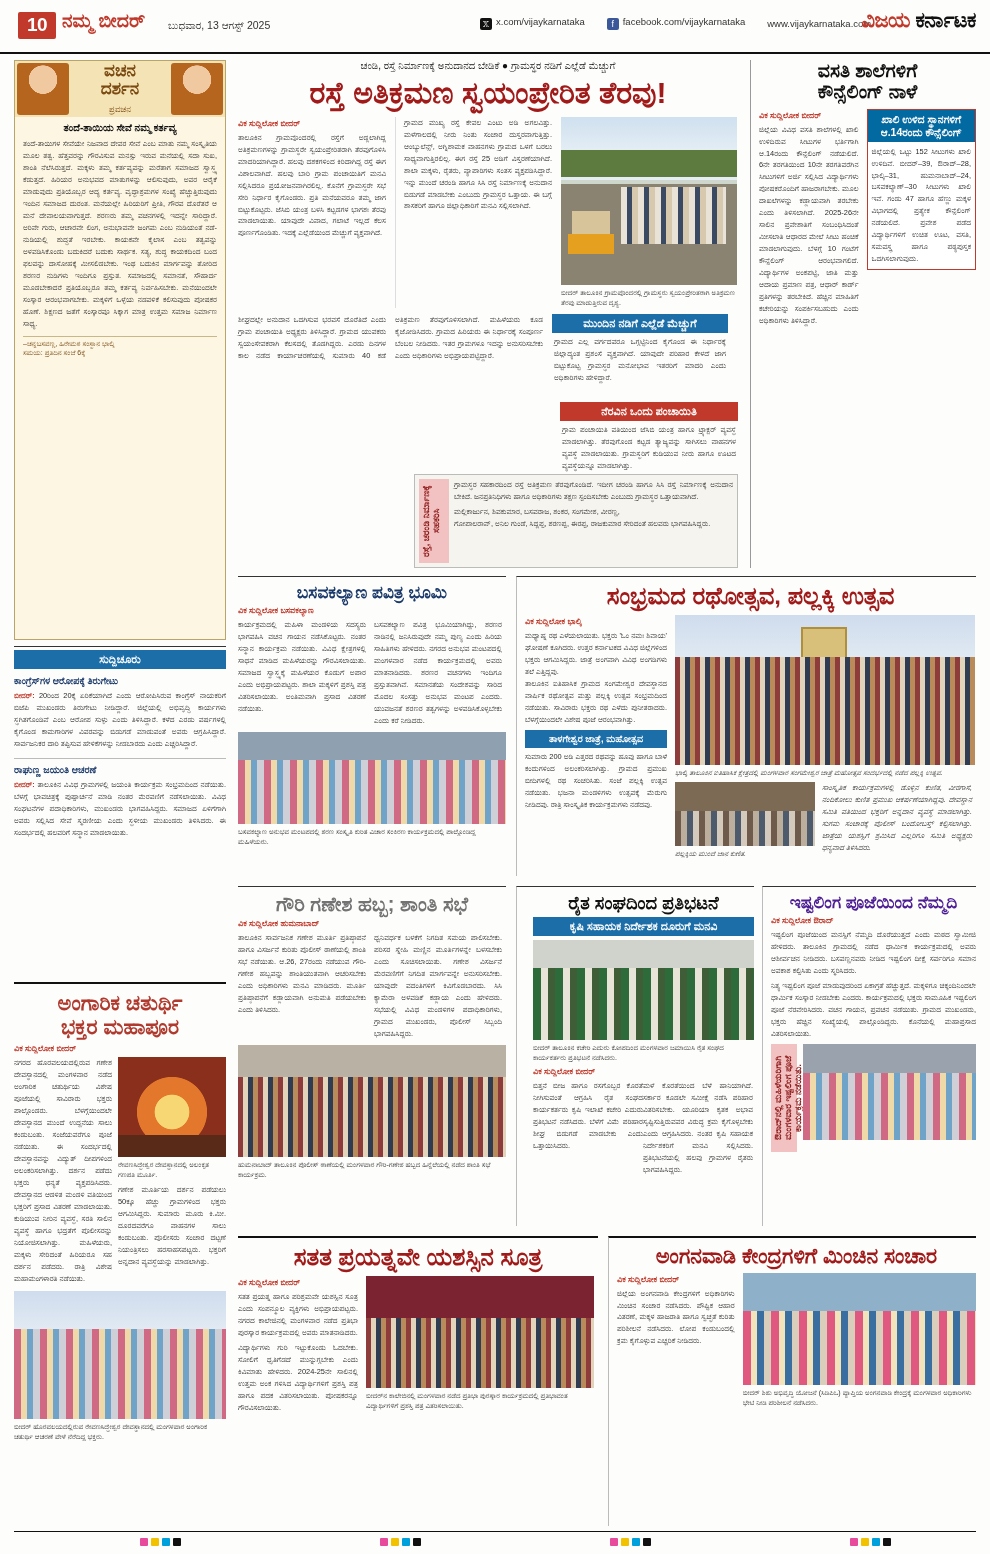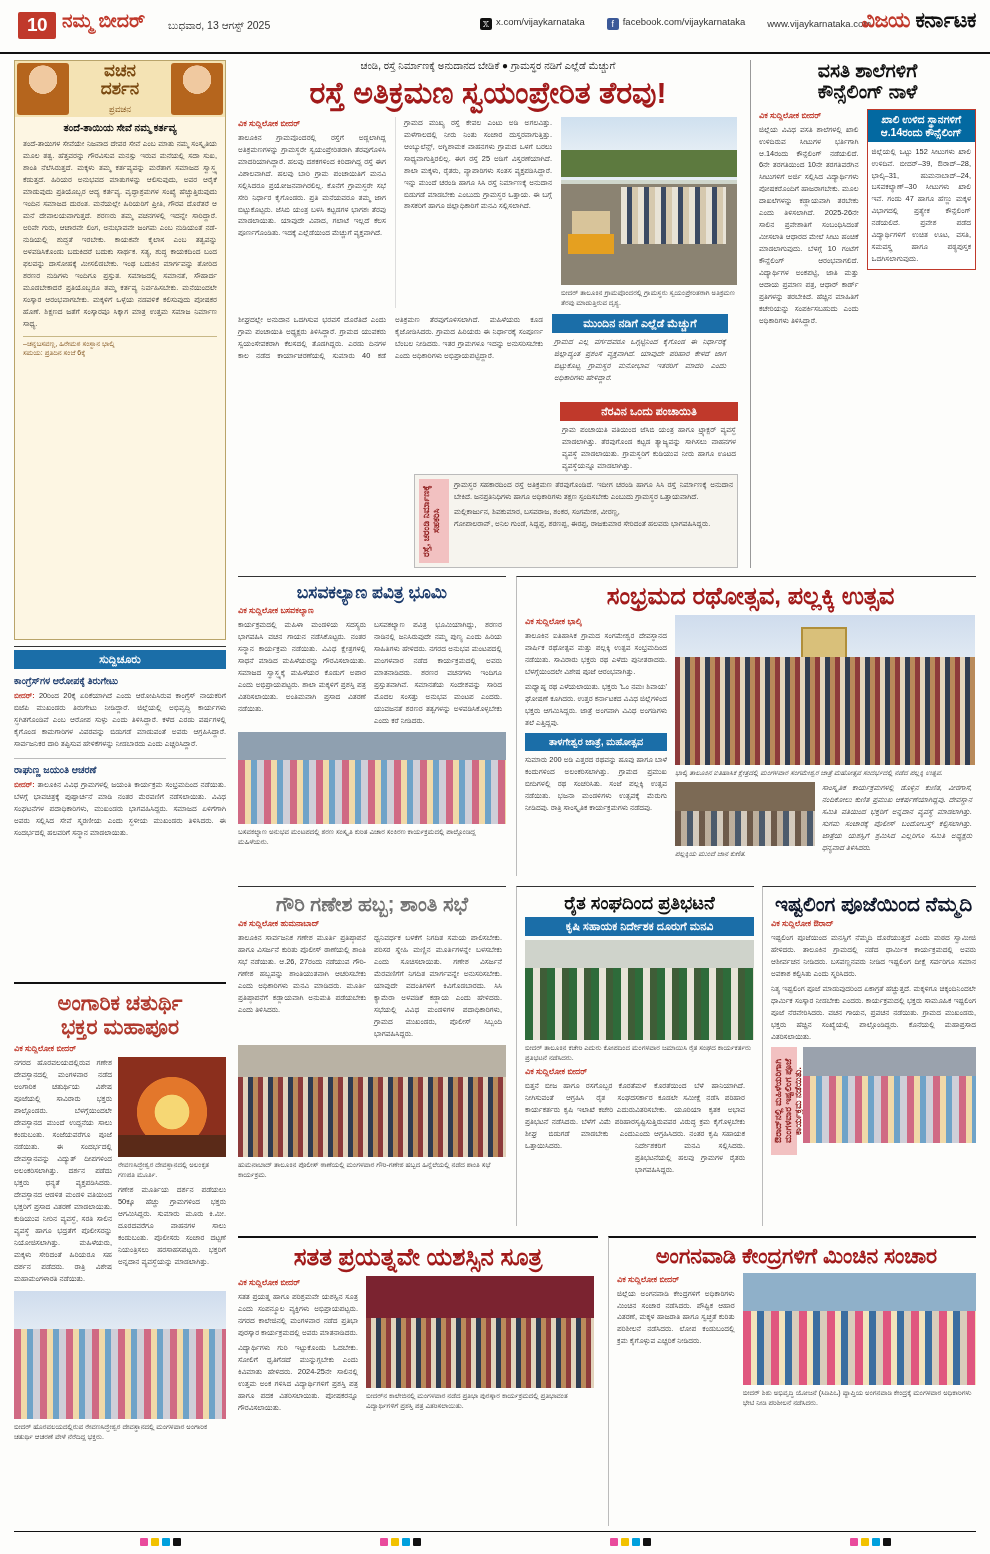--- a/index.html
+++ b/index.html
@@ -168,21 +168,21 @@
         </div>
         <div class="cap">ಬೀದರ್ ತಾಲೂಕಿನ ಗ್ರಾಮವೊಂದರಲ್ಲಿ ಗ್ರಾಮಸ್ಥರು ಸ್ವಯಂಪ್ರೇರಿತರಾಗಿ ಅತಿಕ್ರಮಣ ತೆರವು ಮಾಡುತ್ತಿರುವ ದೃಶ್ಯ.</div>
       </div>
     </div>
     <div style="display:flex;gap:9px;margin-top:6px;">
       <div style="width:305px;">
         <div class="body" style="column-count:2;column-gap:9px;">ಶೀಘ್ರದಲ್ಲೇ ಅನುದಾನ ಒದಗಿಸುವ ಭರವಸೆ ದೊರೆತಿದೆ ಎಂದು ಗ್ರಾಮ ಪಂಚಾಯಿತಿ ಅಧ್ಯಕ್ಷರು ತಿಳಿಸಿದ್ದಾರೆ. ಗ್ರಾಮದ ಯುವಕರು ಸ್ವಯಂಸೇವಕರಾಗಿ ಕೆಲಸದಲ್ಲಿ ತೊಡಗಿದ್ದರು. ಎರಡು ದಿನಗಳ ಕಾಲ ನಡೆದ ಕಾರ್ಯಾಚರಣೆಯಲ್ಲಿ ಸುಮಾರು 40 ಕಡೆ ಅತಿಕ್ರಮಣ ತೆರವುಗೊಳಿಸಲಾಗಿದೆ. ಮಹಿಳೆಯರು ಕೂಡ ಕೈಜೋಡಿಸಿದರು. ಗ್ರಾಮದ ಹಿರಿಯರು ಈ ನಿರ್ಧಾರಕ್ಕೆ ಸಂಪೂರ್ಣ ಬೆಂಬಲ ನೀಡಿದರು. ಇತರ ಗ್ರಾಮಗಳೂ ಇದನ್ನು ಅನುಸರಿಸಬೇಕು ಎಂದು ಅಧಿಕಾರಿಗಳು ಅಭಿಪ್ರಾಯಪಟ್ಟಿದ್ದಾರೆ.</div>
       </div>
       <div style="width:176px;">
         <div class="tag-blue">ಮುಂದಿನ ನಡಿಗೆ ಎಲ್ಲೆಡೆ ಮೆಚ್ಚುಗೆ</div>
-        <div class="body" style="padding:3px 2px;font-style:italic;">ಗ್ರಾಮದ ಎಲ್ಲ ವರ್ಗದವರೂ ಒಗ್ಗಟ್ಟಿನಿಂದ ಕೈಗೊಂಡ ಈ ನಿರ್ಧಾರಕ್ಕೆ ಜಿಲ್ಲಾದ್ಯಂತ ಪ್ರಶಂಸೆ ವ್ಯಕ್ತವಾಗಿದೆ. ಯಾವುದೇ ಪರಿಹಾರ ಕೇಳದೆ ಜಾಗ ಬಿಟ್ಟುಕೊಟ್ಟ ಗ್ರಾಮಸ್ಥರ ಮನೋಭಾವ ಇತರರಿಗೆ ಮಾದರಿ ಎಂದು ಅಧಿಕಾರಿಗಳು ಹೇಳಿದ್ದಾರೆ.</div>
+        <div class="body" style="padding:3px 2px;">ಗ್ರಾಮದ ಎಲ್ಲ ವರ್ಗದವರೂ ಒಗ್ಗಟ್ಟಿನಿಂದ ಕೈಗೊಂಡ ಈ ನಿರ್ಧಾರಕ್ಕೆ ಜಿಲ್ಲಾದ್ಯಂತ ಪ್ರಶಂಸೆ ವ್ಯಕ್ತವಾಗಿದೆ. ಯಾವುದೇ ಪರಿಹಾರ ಕೇಳದೆ ಜಾಗ ಬಿಟ್ಟುಕೊಟ್ಟ ಗ್ರಾಮಸ್ಥರ ಮನೋಭಾವ ಇತರರಿಗೆ ಮಾದರಿ ಎಂದು ಅಧಿಕಾರಿಗಳು ಹೇಳಿದ್ದಾರೆ.</div>
       </div>
     </div>
   </div>
 
   <div class="col" style="left:238px;top:402px;width:176px;height:110px;"></div>
   <div class="col" style="left:560px;top:402px;width:178px;height:60px;">
     <div class="tag-red">ನೆರವಿನ ಒಂದು ಪಂಚಾಯಿತಿ</div>
     <div class="body" style="padding:3px 2px;">ಗ್ರಾಮ ಪಂಚಾಯಿತಿ ವತಿಯಿಂದ ಜೆಸಿಬಿ ಯಂತ್ರ ಹಾಗೂ ಟ್ರ್ಯಾಕ್ಟರ್ ವ್ಯವಸ್ಥೆ ಮಾಡಲಾಗಿತ್ತು. ತೆರವುಗೊಂಡ ಕಟ್ಟಡ ತ್ಯಾಜ್ಯವನ್ನು ಸಾಗಿಸಲು ವಾಹನಗಳ ವ್ಯವಸ್ಥೆ ಮಾಡಲಾಯಿತು. ಗ್ರಾಮಸ್ಥರಿಗೆ ಕುಡಿಯುವ ನೀರು ಹಾಗೂ ಊಟದ ವ್ಯವಸ್ಥೆಯನ್ನೂ ಮಾಡಲಾಗಿತ್ತು.</div>
   </div>
 
@@ -230,22 +230,22 @@
       <div class="sari"></div>
     </div>
     <div class="cap">ಬಸವಕಲ್ಯಾಣ ಅನುಭವ ಮಂಟಪದಲ್ಲಿ ಶರಣ ಸಂಸ್ಕೃತಿ ಕುರಿತ ವಿಚಾರ ಸಂಕಿರಣ ಕಾರ್ಯಕ್ರಮದಲ್ಲಿ ಪಾಲ್ಗೊಂಡಿದ್ದ ಮಹಿಳೆಯರು.</div>
   </div>
 
   <div class="col" style="left:516px;top:576px;width:460px;height:300px;border-top:1px solid #333;border-left:1px solid #bbb;padding-left:8px;">
     <div class="hl" style="font-size:24px;text-align:center;color:#a11a1a;margin:6px 0 5px;">ಸಂಭ್ರಮದ ರಥೋತ್ಸವ, ಪಲ್ಲಕ್ಕಿ ಉತ್ಸವ</div>
     <div style="display:flex;gap:8px;">
       <div style="width:142px;">
         <div class="byline">ವಿಕ ಸುದ್ದಿಲೋಕ ಭಾಲ್ಕಿ</div>
+        <div class="body" style="margin-top:3px;">ಮಧ್ಯಾಹ್ನ ರಥ ಎಳೆಯಲಾಯಿತು. ಭಕ್ತರು 'ಓಂ ನಮಃ ಶಿವಾಯ' ಘೋಷಣೆ ಕೂಗಿದರು. ಉತ್ತರ ಕರ್ನಾಟಕದ ವಿವಿಧ ಜಿಲ್ಲೆಗಳಿಂದ ಭಕ್ತರು ಆಗಮಿಸಿದ್ದರು. ಜಾತ್ರೆ ಅಂಗವಾಗಿ ವಿವಿಧ ಅಂಗಡಿಗಳು ತಲೆ ಎತ್ತಿದ್ದವು.</div>
         <div class="body">ತಾಲೂಕಿನ ಐತಿಹಾಸಿಕ ಗ್ರಾಮದ ಸಂಗಮೇಶ್ವರ ದೇವಸ್ಥಾನದ ವಾರ್ಷಿಕ ರಥೋತ್ಸವ ಮತ್ತು ಪಲ್ಲಕ್ಕಿ ಉತ್ಸವ ಸಂಭ್ರಮದಿಂದ ನಡೆಯಿತು. ಸಾವಿರಾರು ಭಕ್ತರು ರಥ ಎಳೆದು ಪುನೀತರಾದರು. ಬೆಳಗ್ಗೆಯಿಂದಲೇ ವಿಶೇಷ ಪೂಜೆ ಆರಂಭವಾಗಿತ್ತು.</div>
-        <div class="body" style="margin-top:3px;">ಮಧ್ಯಾಹ್ನ ರಥ ಎಳೆಯಲಾಯಿತು. ಭಕ್ತರು 'ಓಂ ನಮಃ ಶಿವಾಯ' ಘೋಷಣೆ ಕೂಗಿದರು. ಉತ್ತರ ಕರ್ನಾಟಕದ ವಿವಿಧ ಜಿಲ್ಲೆಗಳಿಂದ ಭಕ್ತರು ಆಗಮಿಸಿದ್ದರು. ಜಾತ್ರೆ ಅಂಗವಾಗಿ ವಿವಿಧ ಅಂಗಡಿಗಳು ತಲೆ ಎತ್ತಿದ್ದವು.</div>
         <div class="tag-blue" style="margin-top:4px;font-size:9.5px;">ತಾಳಗೇಶ್ವರ ಜಾತ್ರೆ, ಮಹೋತ್ಸವ</div>
         <div class="body" style="margin-top:3px;">ಸುಮಾರು 200 ಅಡಿ ಎತ್ತರದ ರಥವನ್ನು ಹೂವು ಹಾಗೂ ಬಾಳೆ ಕಂದುಗಳಿಂದ ಅಲಂಕರಿಸಲಾಗಿತ್ತು. ಗ್ರಾಮದ ಪ್ರಮುಖ ಬೀದಿಗಳಲ್ಲಿ ರಥ ಸಂಚರಿಸಿತು. ಸಂಜೆ ಪಲ್ಲಕ್ಕಿ ಉತ್ಸವ ನಡೆಯಿತು. ಭಜನಾ ಮಂಡಳಿಗಳು ಉತ್ಸವಕ್ಕೆ ಮೆರುಗು ನೀಡಿದವು. ರಾತ್ರಿ ಸಾಂಸ್ಕೃತಿಕ ಕಾರ್ಯಕ್ರಮಗಳು ನಡೆದವು.</div>
       </div>
       <div style="width:300px;font-style:italic;">
         <div class="photo" style="height:150px;">
           <div class="sky"></div>
           <div style="position:absolute;left:0;bottom:0;right:0;height:64%;background:#6f8c4e;"></div>
           <div style="position:absolute;left:42%;top:8%;width:14%;height:46%;background:#d9c07a;border:2px solid #b08f3a;"></div>
           <div class="crowd2"></div>
         </div>
@@ -277,42 +277,42 @@
           <div class="body">ಧ್ವನಿವರ್ಧಕ ಬಳಕೆಗೆ ನಿಗದಿತ ಸಮಯ ಪಾಲಿಸಬೇಕು. ಪರಿಸರ ಸ್ನೇಹಿ ಮಣ್ಣಿನ ಮೂರ್ತಿಗಳನ್ನೇ ಬಳಸಬೇಕು ಎಂದು ಸೂಚಿಸಲಾಯಿತು. ಗಣೇಶ ವಿಸರ್ಜನೆ ಮೆರವಣಿಗೆಗೆ ನಿಗದಿತ ಮಾರ್ಗವನ್ನೇ ಅನುಸರಿಸಬೇಕು. ಯಾವುದೇ ವದಂತಿಗಳಿಗೆ ಕಿವಿಗೊಡಬಾರದು. ಸಿಸಿ ಕ್ಯಾಮೆರಾ ಅಳವಡಿಕೆ ಕಡ್ಡಾಯ ಎಂದು ಹೇಳಿದರು. ಸಭೆಯಲ್ಲಿ ವಿವಿಧ ಮಂಡಳಿಗಳ ಪದಾಧಿಕಾರಿಗಳು, ಗ್ರಾಮದ ಮುಖಂಡರು, ಪೊಲೀಸ್ ಸಿಬ್ಬಂದಿ ಭಾಗವಹಿಸಿದ್ದರು.</div>
         </div>
     </div>
     <div class="photo" style="height:112px;margin-top:5px;">
       <div style="position:absolute;inset:0;background:#b9b2a4;"></div>
       <div class="crowd2"></div>
     </div>
     <div class="cap">ಹುಮನಾಬಾದ್ ತಾಲೂಕಿನ ಪೊಲೀಸ್ ಠಾಣೆಯಲ್ಲಿ ಮಂಗಳವಾರ ಗೌರಿ-ಗಣೇಶ ಹಬ್ಬದ ಹಿನ್ನೆಲೆಯಲ್ಲಿ ನಡೆದ ಶಾಂತಿ ಸಭೆ ಕಾರ್ಯಕ್ರಮ.</div>
   </div>
 
-  <div class="col" style="left:516px;top:886px;width:238px;height:340px;border-top:1px solid #333;border-left:1px solid #bbb;padding-left:8px;">
+  <div class="col" style="left:516px;top:886px;width:238px;height:340px;border-top:1px solid #333;border-left:1px solid #bbb;padding-left:16px;">
     <div class="hl" style="font-size:18px;text-align:center;color:#111;margin:6px 0 4px;">ರೈತ ಸಂಘದಿಂದ ಪ್ರತಿಭಟನೆ</div>
     <div class="bluebar">ಕೃಷಿ ಸಹಾಯಕ ನಿರ್ದೇಶಕ ದೂರುಗೆ ಮನವಿ</div>
     <div class="photo" style="height:100px;margin-top:4px;">
       <div style="position:absolute;inset:0;background:#cfd3cb;"></div>
       <div style="position:absolute;left:0;bottom:0;right:0;height:72%;
          background:repeating-linear-gradient(90deg,#2e6b3a 0 8px,#e8e4d8 8px 15px,#3f5d37 15px 22px);"></div>
     </div>
     <div class="cap">ಬೀದರ್ ತಾಲೂಕಿನ ಕಚೇರಿ ಎದುರು ಕೋಪದಿಂದ ಮಂಗಳವಾರ ಜಮಾಯಿಸಿ ರೈತ ಸಂಘದ ಕಾರ್ಯಕರ್ತರು ಪ್ರತಿಭಟನೆ ನಡೆಸಿದರು.</div>
     <div class="byline" style="margin-top:4px;">ವಿಕ ಸುದ್ದಿಲೋಕ ಬೀದರ್</div>
     <div style="display:flex;gap:0;">
       <div style="width:110px;">
           <div class="body">ಬಿತ್ತನೆ ಬೀಜ ಹಾಗೂ ರಸಗೊಬ್ಬರ ಕೊರತೆ ನೀಗಿಸುವಂತೆ ಆಗ್ರಹಿಸಿ ರೈತ ಸಂಘದ ಕಾರ್ಯಕರ್ತರು ಕೃಷಿ ಇಲಾಖೆ ಕಚೇರಿ ಎದುರು ಪ್ರತಿಭಟನೆ ನಡೆಸಿದರು. ಬೆಳೆಗೆ ವಿಮೆ ಪರಿಹಾರ ಶೀಘ್ರ ಬಿಡುಗಡೆ ಮಾಡಬೇಕು ಎಂದು ಒತ್ತಾಯಿಸಿದರು.</div>
         </div>
       <div style="width:110px;">
           <div class="body">ಮಳೆ ಕೊರತೆಯಿಂದ ಬೆಳೆ ಹಾನಿಯಾಗಿದೆ. ಸರ್ಕಾರ ಕೂಡಲೇ ಸಮೀಕ್ಷೆ ನಡೆಸಿ ಪರಿಹಾರ ವಿತರಿಸಬೇಕು. ಯೂರಿಯಾ ಕೃತಕ ಅಭಾವ ಸೃಷ್ಟಿಸುತ್ತಿರುವವರ ವಿರುದ್ಧ ಕ್ರಮ ಕೈಗೊಳ್ಳಬೇಕು ಎಂದು ಆಗ್ರಹಿಸಿದರು. ನಂತರ ಕೃಷಿ ಸಹಾಯಕ ನಿರ್ದೇಶಕರಿಗೆ ಮನವಿ ಸಲ್ಲಿಸಿದರು. ಪ್ರತಿಭಟನೆಯಲ್ಲಿ ಹಲವು ಗ್ರಾಮಗಳ ರೈತರು ಭಾಗವಹಿಸಿದ್ದರು.</div>
         </div>
     </div>
   </div>
 
   <div class="col" style="left:762px;top:886px;width:214px;height:340px;border-top:1px solid #333;border-left:1px solid #bbb;padding-left:8px;">
-    <div class="hl" style="font-size:20px;text-align:center;color:#0f172a;margin:6px 0 4px;">ಇಷ್ಟಲಿಂಗ ಪೂಜೆಯಿಂದ ನೆಮ್ಮದಿ</div>
+    <div class="hl" style="font-size:17px;text-align:center;color:#4c1d95;margin:6px 0 4px;">ಇಷ್ಟಲಿಂಗ ಪೂಜೆಯಿಂದ ನೆಮ್ಮದಿ</div>
     <div class="byline">ವಿಕ ಸುದ್ದಿಲೋಕ ಔರಾದ್</div>
     <div class="body">ಇಷ್ಟಲಿಂಗ ಪೂಜೆಯಿಂದ ಮನಸ್ಸಿಗೆ ನೆಮ್ಮದಿ ದೊರೆಯುತ್ತದೆ ಎಂದು ಮಠದ ಸ್ವಾಮೀಜಿ ಹೇಳಿದರು. ತಾಲೂಕಿನ ಗ್ರಾಮದಲ್ಲಿ ನಡೆದ ಧಾರ್ಮಿಕ ಕಾರ್ಯಕ್ರಮದಲ್ಲಿ ಅವರು ಆಶೀರ್ವಚನ ನೀಡಿದರು. ಬಸವಣ್ಣನವರು ನೀಡಿದ ಇಷ್ಟಲಿಂಗ ದೀಕ್ಷೆ ಸರ್ವರಿಗೂ ಸಮಾನ ಅವಕಾಶ ಕಲ್ಪಿಸಿತು ಎಂದು ಸ್ಮರಿಸಿದರು.</div>
     <div class="body" style="margin-top:3px;">ನಿತ್ಯ ಇಷ್ಟಲಿಂಗ ಪೂಜೆ ಮಾಡುವುದರಿಂದ ಏಕಾಗ್ರತೆ ಹೆಚ್ಚುತ್ತದೆ. ಮಕ್ಕಳಿಗೂ ಚಿಕ್ಕಂದಿನಿಂದಲೇ ಧಾರ್ಮಿಕ ಸಂಸ್ಕಾರ ನೀಡಬೇಕು ಎಂದರು. ಕಾರ್ಯಕ್ರಮದಲ್ಲಿ ಭಕ್ತರು ಸಾಮೂಹಿಕ ಇಷ್ಟಲಿಂಗ ಪೂಜೆ ನೆರವೇರಿಸಿದರು. ವಚನ ಗಾಯನ, ಪ್ರವಚನ ನಡೆಯಿತು. ಗ್ರಾಮದ ಮುಖಂಡರು, ಭಕ್ತರು ಹೆಚ್ಚಿನ ಸಂಖ್ಯೆಯಲ್ಲಿ ಪಾಲ್ಗೊಂಡಿದ್ದರು. ಕೊನೆಯಲ್ಲಿ ಮಹಾಪ್ರಸಾದ ವಿತರಿಸಲಾಯಿತು.</div>
     <div style="display:flex;gap:6px;margin-top:4px;">
       <div class="sideband" style="width:22px;height:96px;">ಔರಾದ್‌ನಲ್ಲಿ ಮಹಿಳೆಯರಿಗಾಗಿ ಮಂಗಳವಾರ ಇಷ್ಟಲಿಂಗ ಪೂಜೆ ಕಾರ್ಯಕ್ರಮ ನಡೆಯಿತು.</div>
       <div class="photo" style="flex:1;height:96px;">
         <div style="position:absolute;inset:0;background:#9aa2ad;"></div>
         <div class="sari"></div>
       </div>
     </div>

